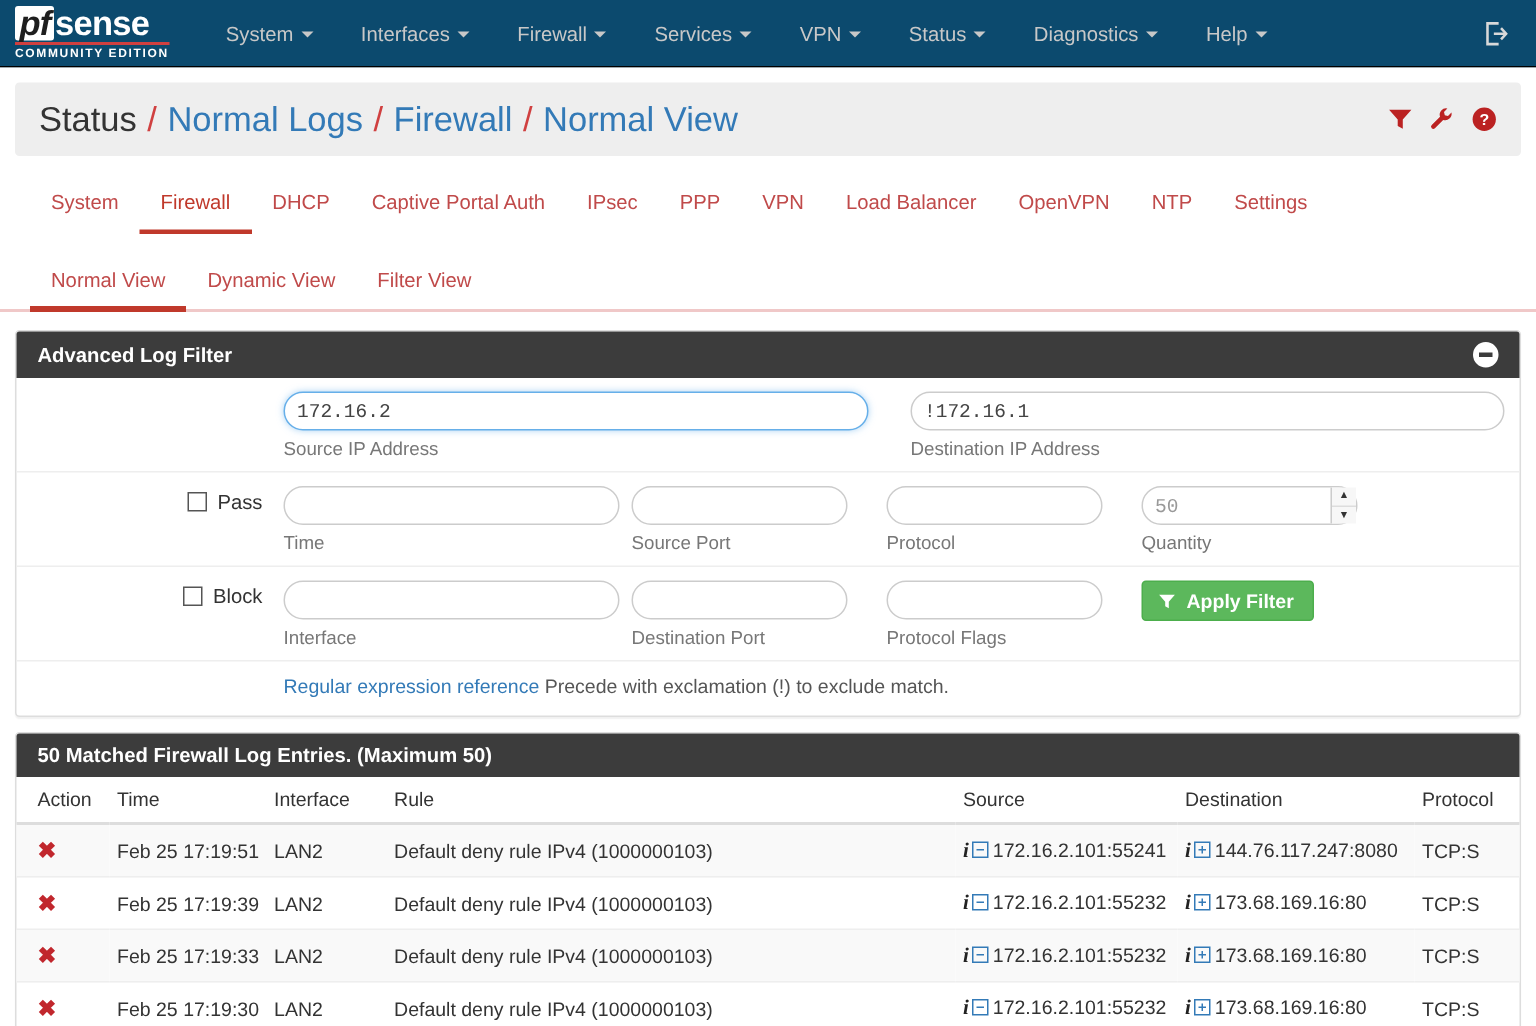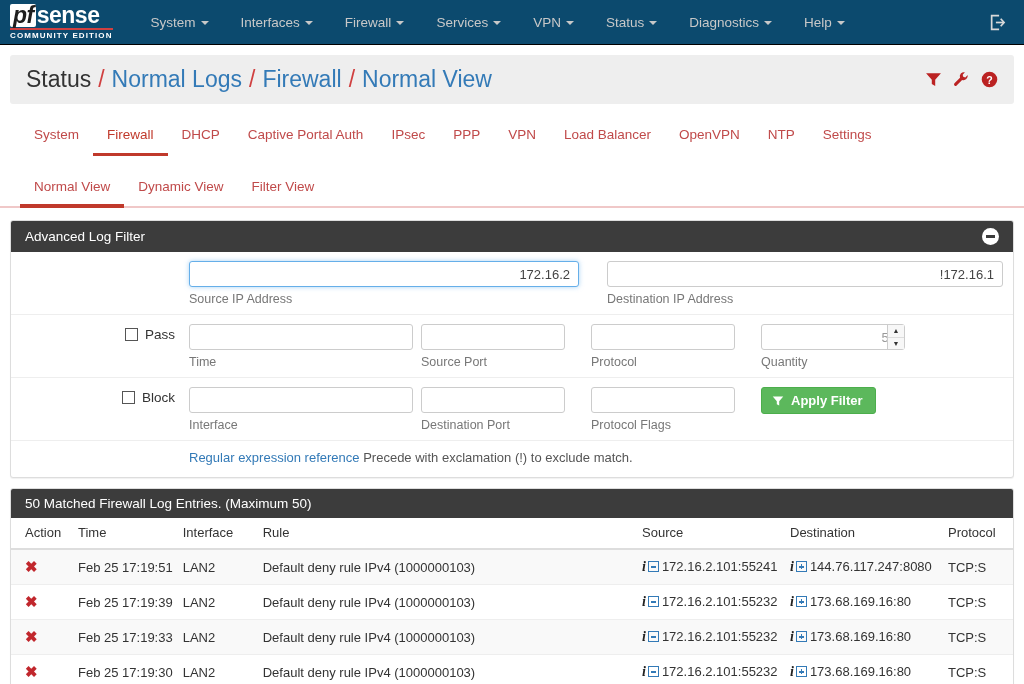--- a/index.html
+++ b/index.html
@@ -119,21 +119,21 @@
     margin: 0 10px 10px 10px;
     border: 1px solid #ddd;
     border-radius: 3px;
     background: #fff;
     box-shadow: 0 1px 1px rgba(0,0,0,.06);
   }
   .panel-head {
     background: #3c3c3c;
     color: #fff;
     padding: 7px 14px;
-    font-size: 13.5px; font-weight: normal;
+    font-size: 13.5px; font-weight: bold;
     display: flex; align-items: center;
     border-radius: 2px 2px 0 0;
   }
   .panel-collapse {
     margin-left: auto;
     width: 17px; height: 17px; border-radius: 50%;
     background: #fff; color: #3c3c3c;
     display: flex; align-items: center; justify-content: center;
     font-size: 15px; font-weight: bold; line-height: 1;
     cursor: pointer;
@@ -148,28 +148,27 @@
   }
   .frow:last-child { border-bottom: none; }
   .fcell { padding: 0 6px; }
   .lbl-left {
     width: 172px; flex: none;
   }
   .fld-group { display: flex; flex-direction: column; }
   input.t {
     height: 26px;
     border: 1px solid #ccc;
-    border-radius: 3px;
+    border-radius: 13px;
     padding: 3px 8px;
-    font-family: Liberation Sans, sans-serif;
+    font-family: Liberation Mono, monospace;
     font-size: 13px;
     color: #444;
     background: #fff;
     outline: none;
-    text-align: right;
   }
   input.t.focused {
     border-color: #66afe9;
     box-shadow: 0 0 5px rgba(102,175,233,.55);
   }
   .help-lbl {
     font-size: 12.5px; color: #777;
     margin-top: 5px;
   }
   .chkline {

